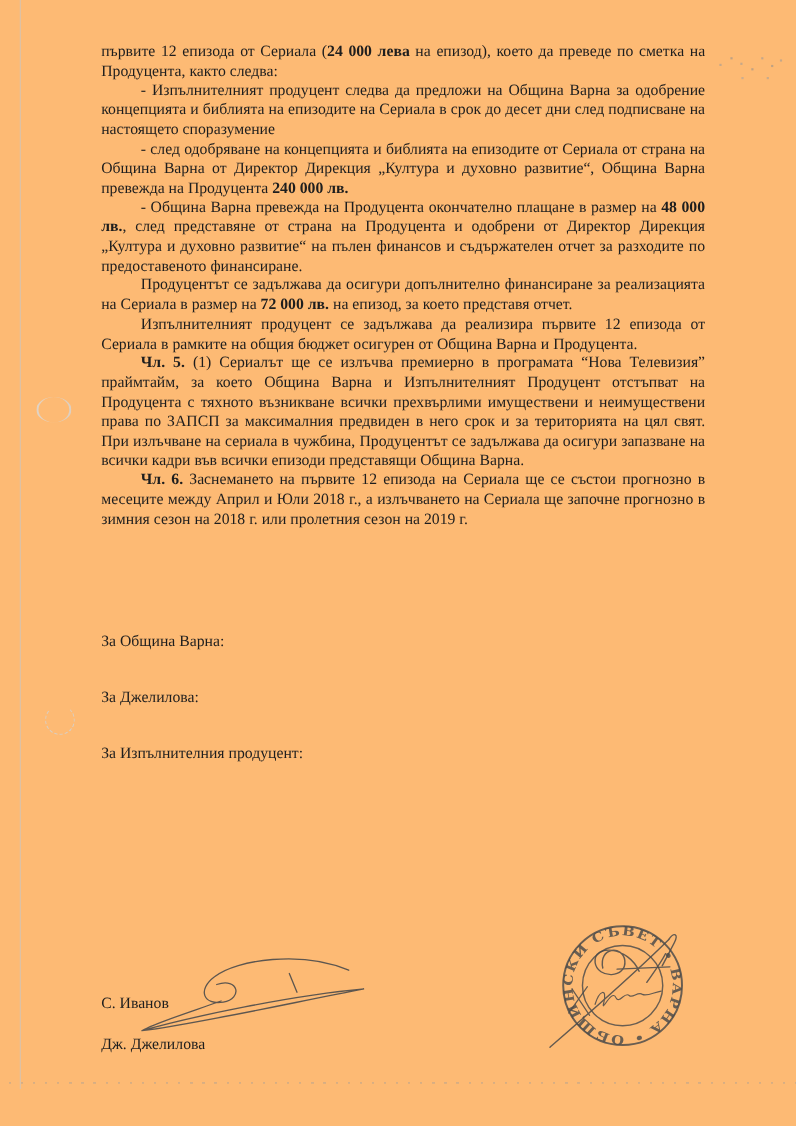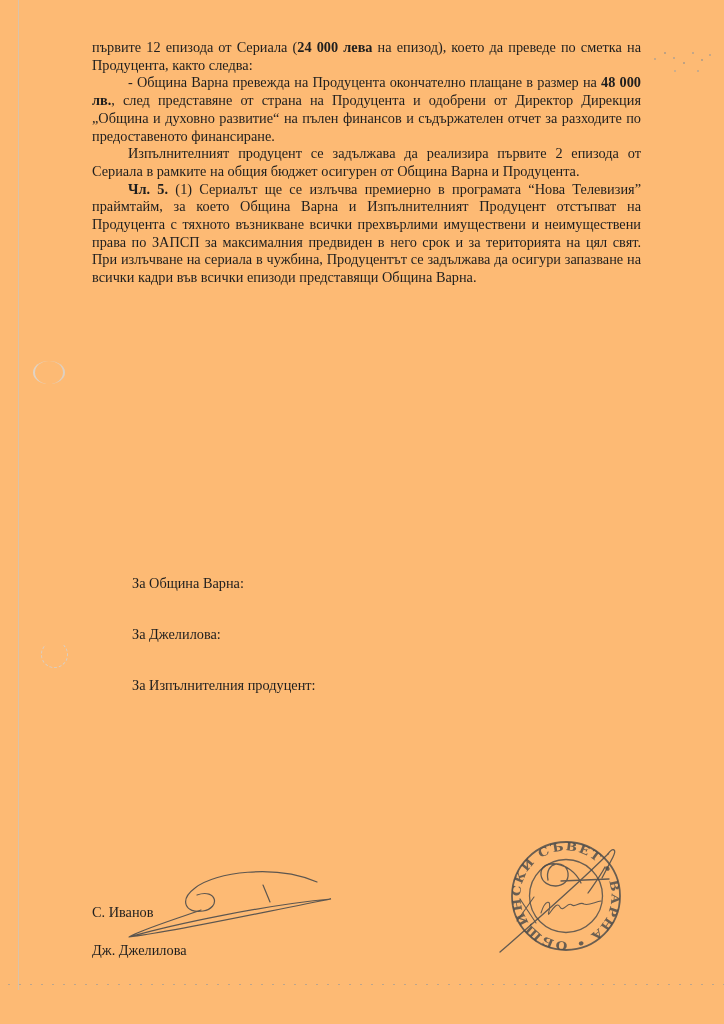--- a/index.html
+++ b/index.html
@@ -44,21 +44,21 @@
   }
   
   .doc-text{
     position:absolute;left:92px;top:39px;width:549px;
     font-size:14.3px;line-height:17.7px;text-align:justify;
   }
   .para{margin:0;}
   .para.indent{text-indent:36px;}
   .para b{font-weight:bold;}
   
-  .sig-label{position:absolute;left:92px;font-size:14.3px;white-space:nowrap;margin-left:40px;}
+  .sig-label{position:absolute;left:92px;font-size:14.3px;white-space:nowrap;}
   .sig-label-1{top:575px;}
   .sig-label-2{top:626px;}
   .sig-label-3{top:677px;text-align:center;}
   .name{position:absolute;left:92px;font-size:14.3px;white-space:nowrap;}
   .name-1{top:904px;text-align:center;}
   .name-2{top:942px;}
   .signature-svg{position:absolute;left:115px;top:858px;overflow:visible;}
   .stamp-svg{position:absolute;left:503px;top:833px;overflow:visible;}
   .stamp-text{
     font-family:"DejaVu Serif","Liberation Serif",serif;
@@ -70,23 +70,27 @@
 
 <div class="page">
 
   <div class="scan-vline"></div>
   <div class="punch1"></div>
   <div class="punch2"></div>
   <div class="speckles"></div>
 
   <div class="doc-text">
       <p class="para"><span>първите 12 епизода от Сериала (</span><b>24 000 лева</b><span> на епизод), което да преведе по сметка на Продуцента, както следва:</span></p>
-      <p class="para indent"><span>- Община Варна превежда на Продуцента окончателно плащане в размер на </span><b>48 000 лв.</b><span>, след представяне от страна на Продуцента и одобрени от Директор Дирекция „Община и духовно развитие“ на пълен финансов и съдържателен отчет за разходите по предоставеното финансиране.</span></p>
-      <p class="para indent"><span>Изпълнителният продуцент се задължава да реализира първите 2 епизода от Сериала в рамките на общия бюджет осигурен от Община Варна и Продуцента.</span></p>
+      <p class="para indent"><span>- Изпълнителният продуцент следва да предложи на Община Варна за одобрение концепцията и библията на епизодите на Сериала в срок до десет дни след подписване на настоящето споразумение</span></p>
+      <p class="para indent"><span>- след одобряване на концепцията и библията на епизодите от Сериала от страна на Община Варна от Директор Дирекция „Култура и духовно развитие“,  Община Варна превежда на Продуцента </span><b>240 000 лв.</b></p>
+      <p class="para indent"><span>- Община Варна превежда на Продуцента окончателно плащане в размер на </span><b>48 000 лв.</b><span>, след представяне от страна на Продуцента и одобрени от Директор Дирекция „Култура и духовно развитие“ на пълен финансов и съдържателен отчет за разходите по предоставеното финансиране.</span></p>
+      <p class="para indent"><span>Продуцентът се задължава да осигури допълнително финансиране за реализацията на Сериала в размер на </span><b>72 000 лв.</b><span> на епизод, за което представя отчет.</span></p>
+      <p class="para indent"><span>Изпълнителният продуцент се задължава да реализира първите 12 епизода от Сериала в рамките на общия бюджет осигурен от Община Варна и Продуцента.</span></p>
       <p class="para indent"><b>Чл. 5.</b><span> (1) Сериалът ще се излъчва премиерно в програмата “Нова Телевизия” праймтайм, за което Община Варна и Изпълнителният Продуцент отстъпват на Продуцента с тяхното възникване всички прехвърлими имуществени и неимуществени права по ЗАПСП за максималния предвиден в него срок и за територията на цял свят. При излъчване на сериала в чужбина, Продуцентът се задължава да осигури запазване на всички кадри във всички епизоди представящи Община Варна.</span></p>
+      <p class="para indent"><b>Чл. 6.</b><span> Заснемането на първите 12 епизода на Сериала ще се състои прогнозно в месеците между Април и Юли 2018 г., а излъчването на Сериала ще започне прогнозно в зимния сезон на 2018 г. или пролетния сезон на 2019 г.</span></p>
     </div>
 
   <div class="sig-label sig-label-1">За Община Варна:</div>
   <div class="sig-label sig-label-2">За Джелилова:</div>
   <div class="sig-label sig-label-3">За Изпълнителния продуцент:</div>
 
   <div class="name name-1">С. Иванов</div>
   <div class="name name-2">Дж. Джелилова</div>
 
   <svg class="signature-svg" width="235" height="90" viewBox="0 0 235 90">

